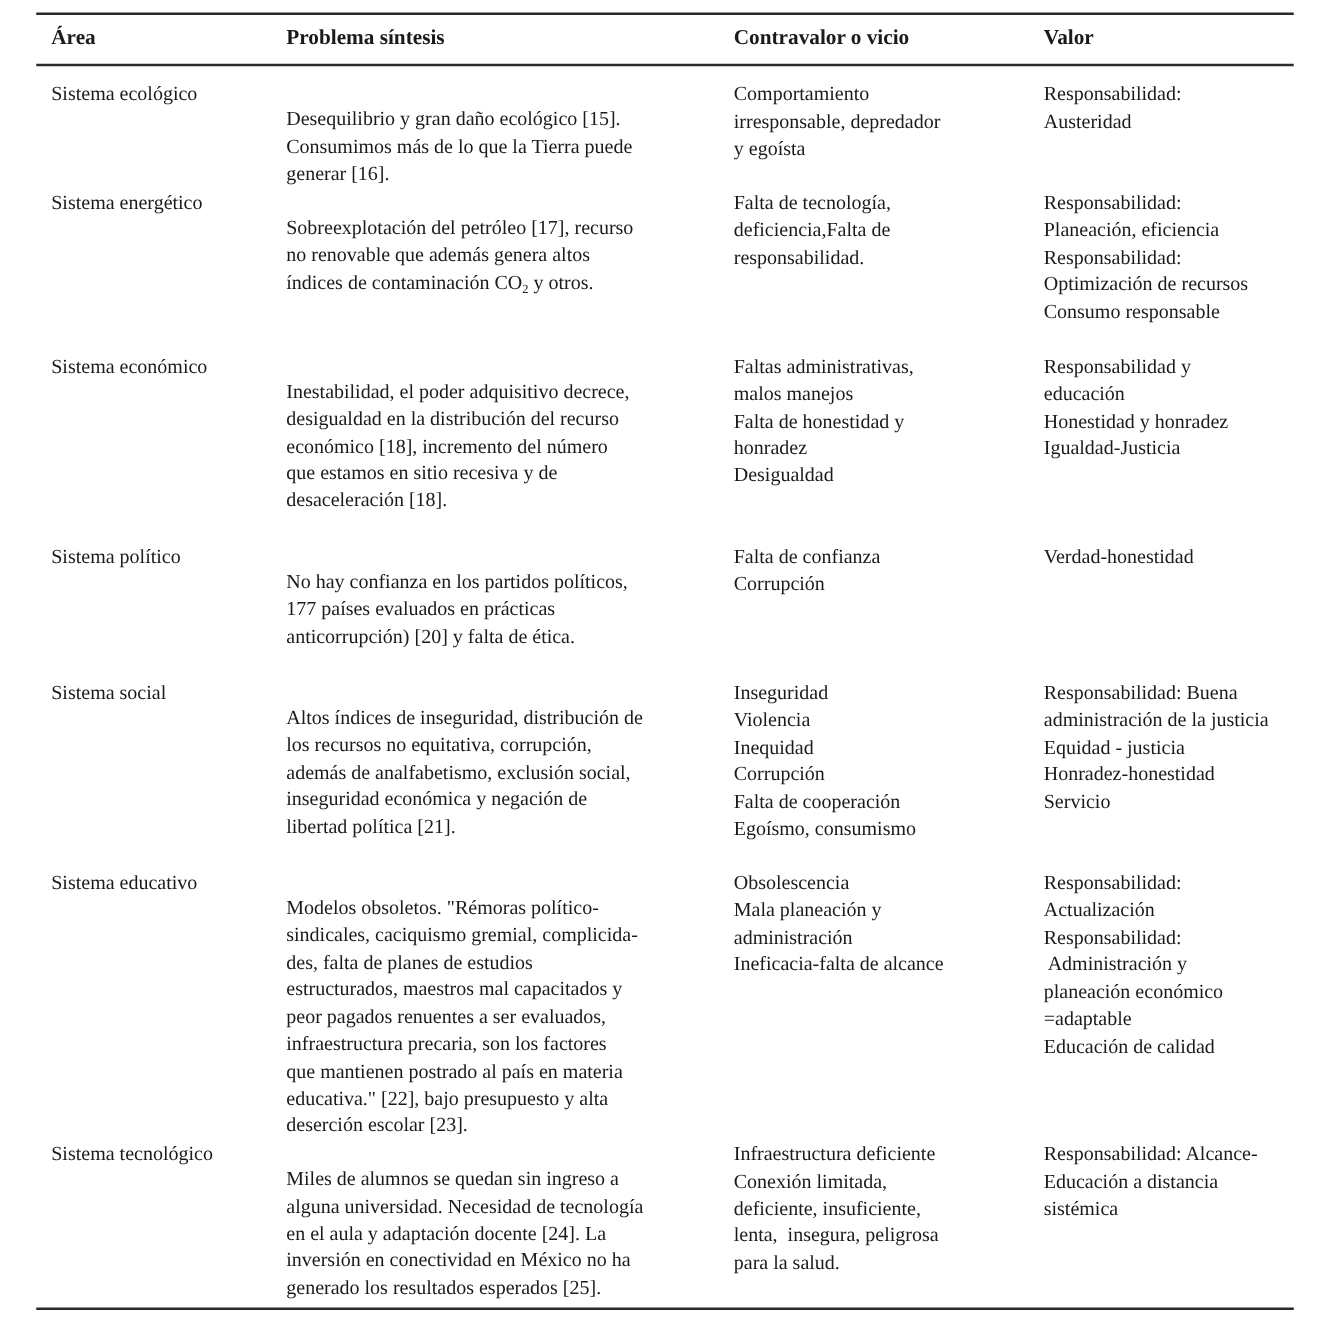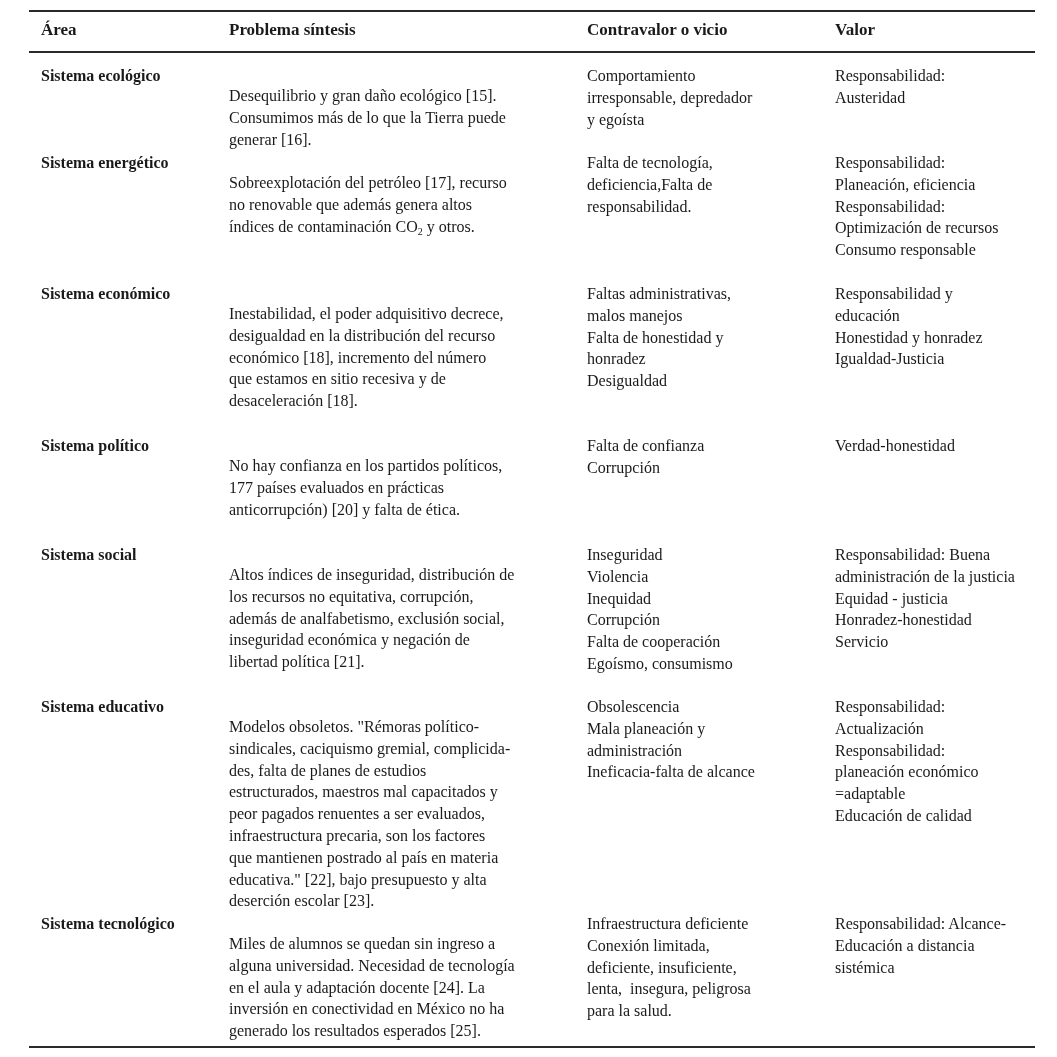--- a/index.html
+++ b/index.html
@@ -5,21 +5,21 @@
     html, body { margin: 0; padding: 0; background: #ffffff; }
     body { width: 1057px; height: 1057px; position: relative; overflow: hidden;
       font-family: "Liberation Serif", "DejaVu Serif", serif; color: #1a1a1a; }
     .rule { position: absolute; left: 29px; width: 1006px; background: #2a2a2a; }
     .rule-top { top: 10px; height: 2px; }
     .rule-mid { top: 51px; height: 2px; }
     .rule-bot { top: 1046px; height: 2px; }
     .hdr { position: absolute; top: 19px; font-weight: bold; font-size: 17px; line-height: 22px; text-align: right; }
     .row { position: absolute; left: 0; width: 1057px; }
     .cell { position: absolute; top: 0; font-size: 16px; line-height: 21.8px; }
-    .c1 { left: 41px; width: 180px; font-weight: bold; }
+    .c1 { left: 41px; width: 180px; font-weight: normal; }
     .c2 { left: 229px; width: 340px; margin-top: 20px; }
     .c3 { left: 587px; width: 240px; }
     .c4 { left: 835px; width: 220px; }
     .line { display: block; white-space: nowrap; }
     sub { font-size: 10px; line-height: 0; vertical-align: -3px; }
   </style>
 </head>
 <body>
 
 <div class="rule rule-top"></div>
@@ -154,20 +154,21 @@
   <div class="cell c3">
     <span class="line">Obsolescencia</span>
     <span class="line">Mala planeación y</span>
     <span class="line">administración</span>
     <span class="line">Ineficacia-falta de alcance</span>
   </div>
   <div class="cell c4">
     <span class="line">Responsabilidad:</span>
     <span class="line">Actualización</span>
     <span class="line">Responsabilidad:</span>
+    <span class="line" style="white-space:pre"> Administración y</span>
     <span class="line">planeación económico</span>
     <span class="line">=adaptable</span>
     <span class="line">Educación de calidad</span>
   </div>
 </div>
 
 <div class="row" style="top:913px">
   <div class="cell c1">Sistema tecnológico</div>
   <div class="cell c2">
     <span class="line">Miles de alumnos se quedan sin ingreso a</span>

